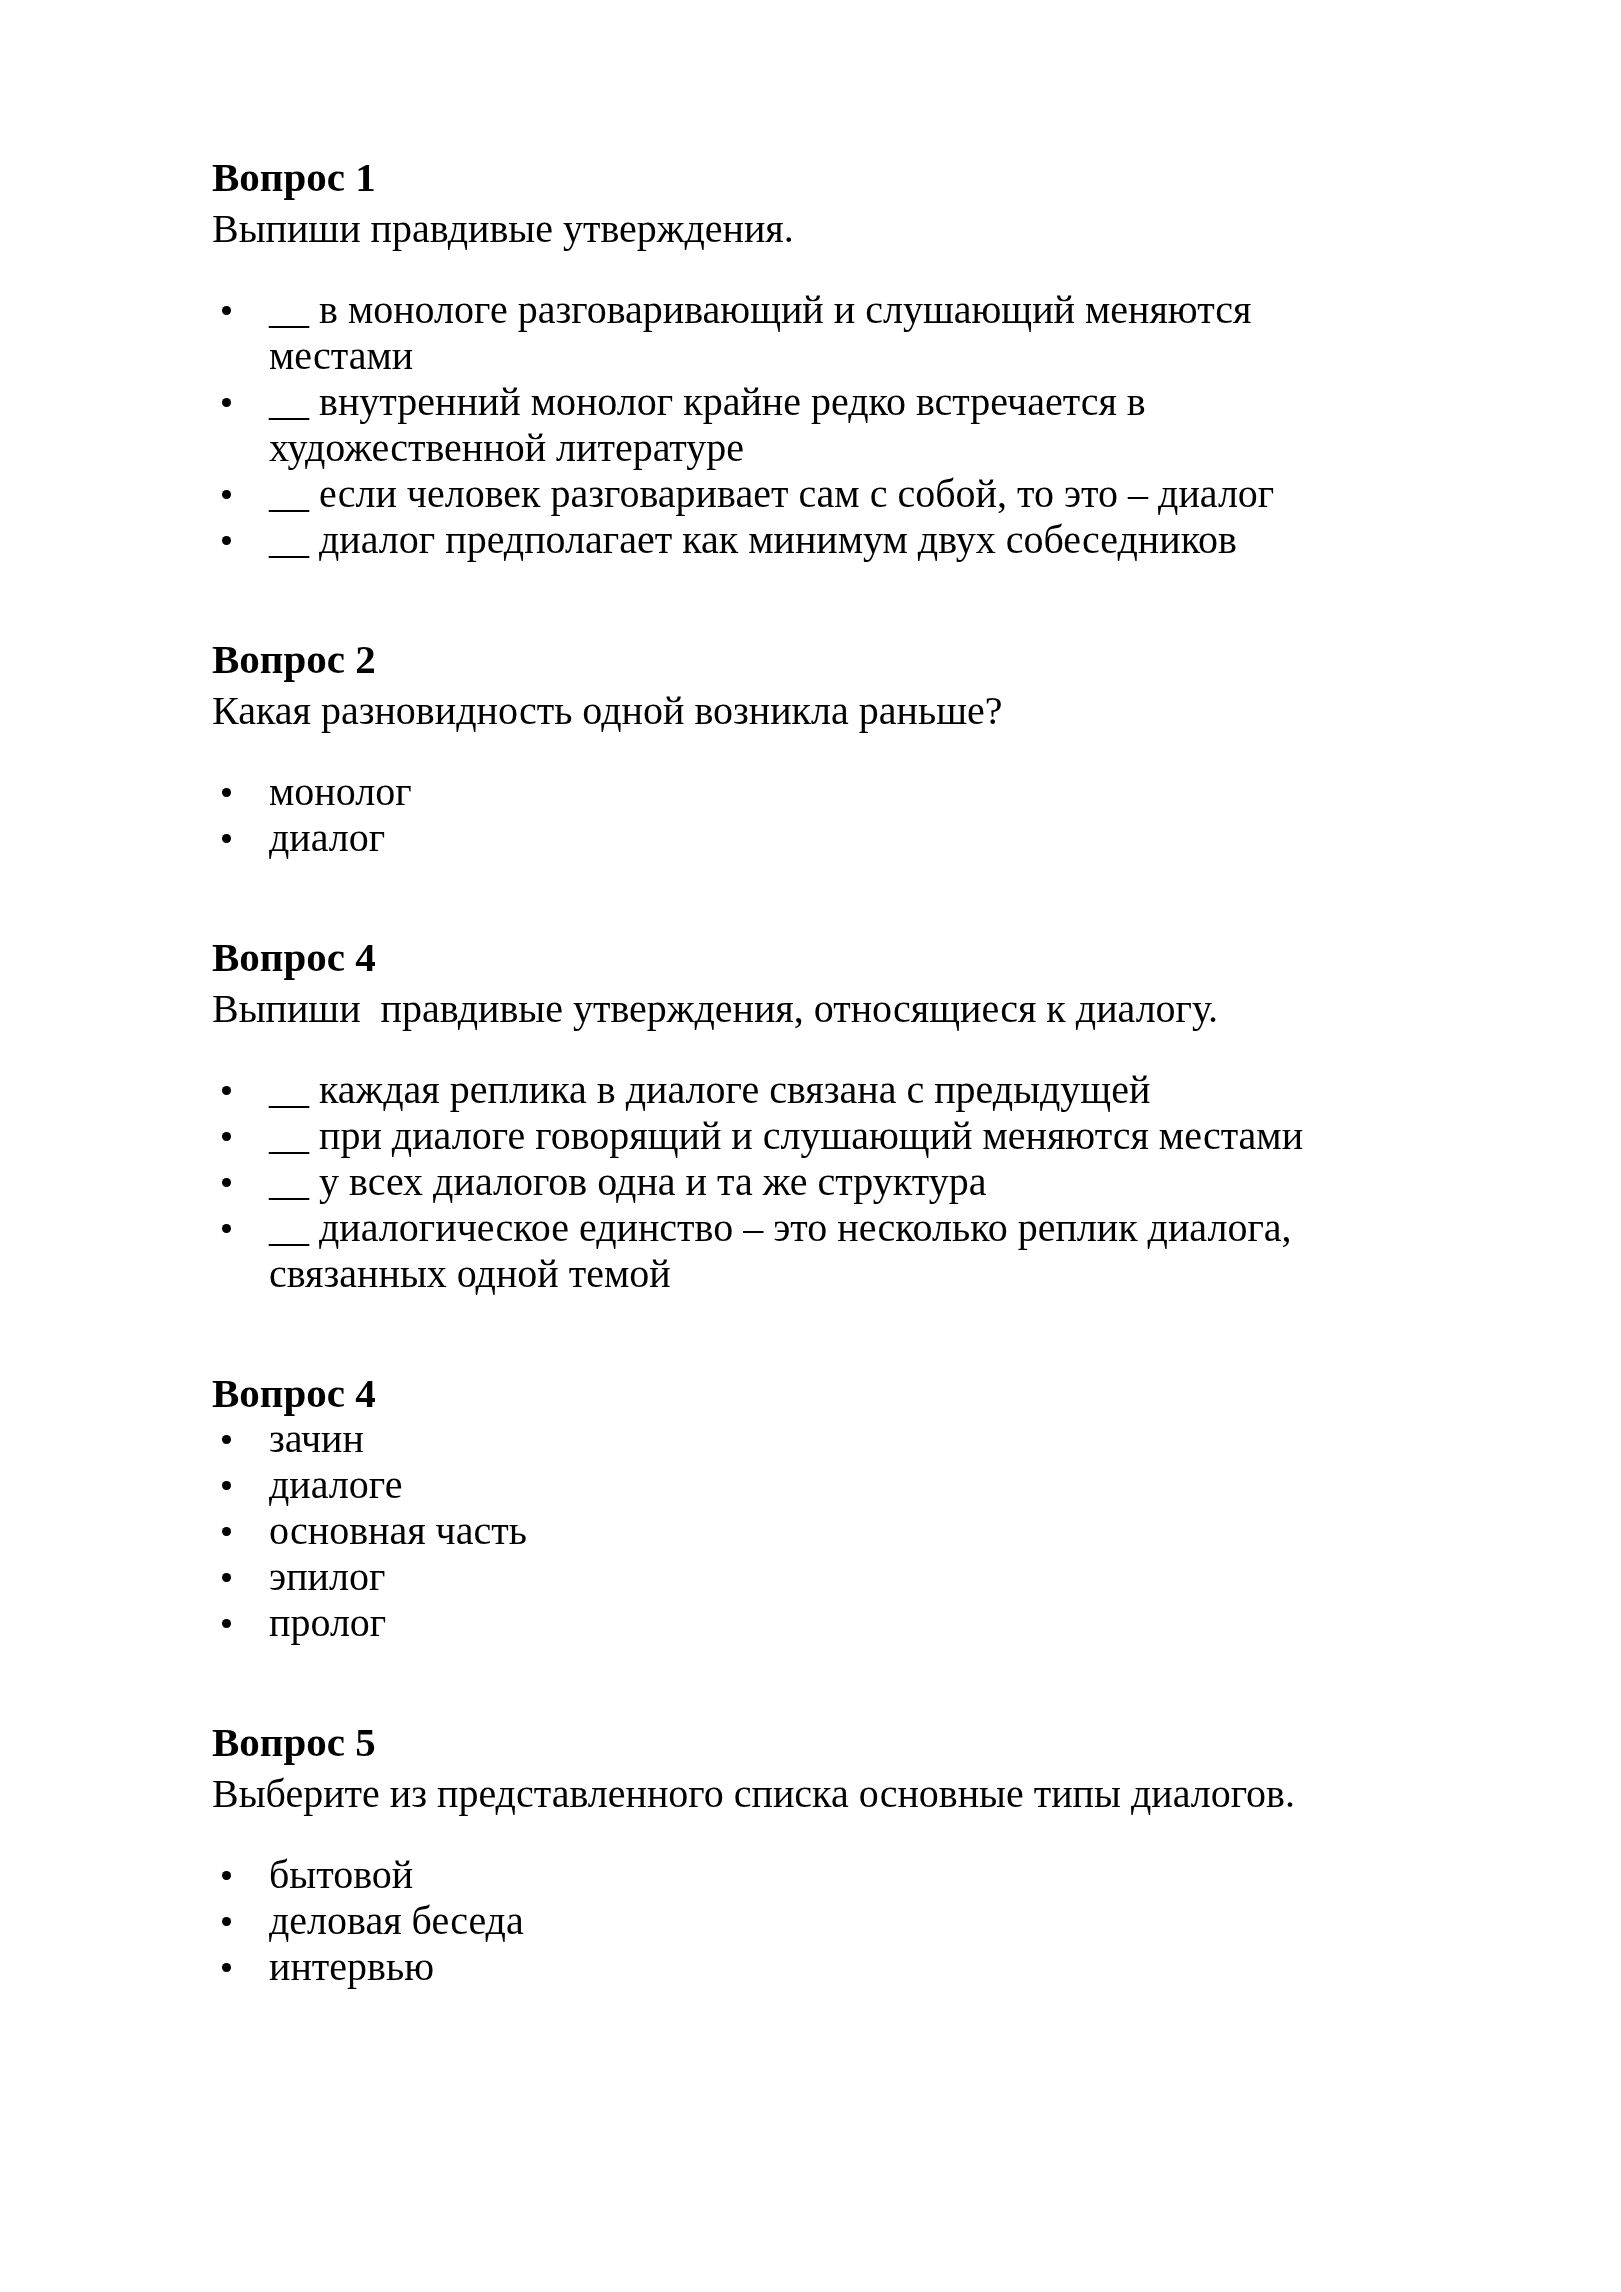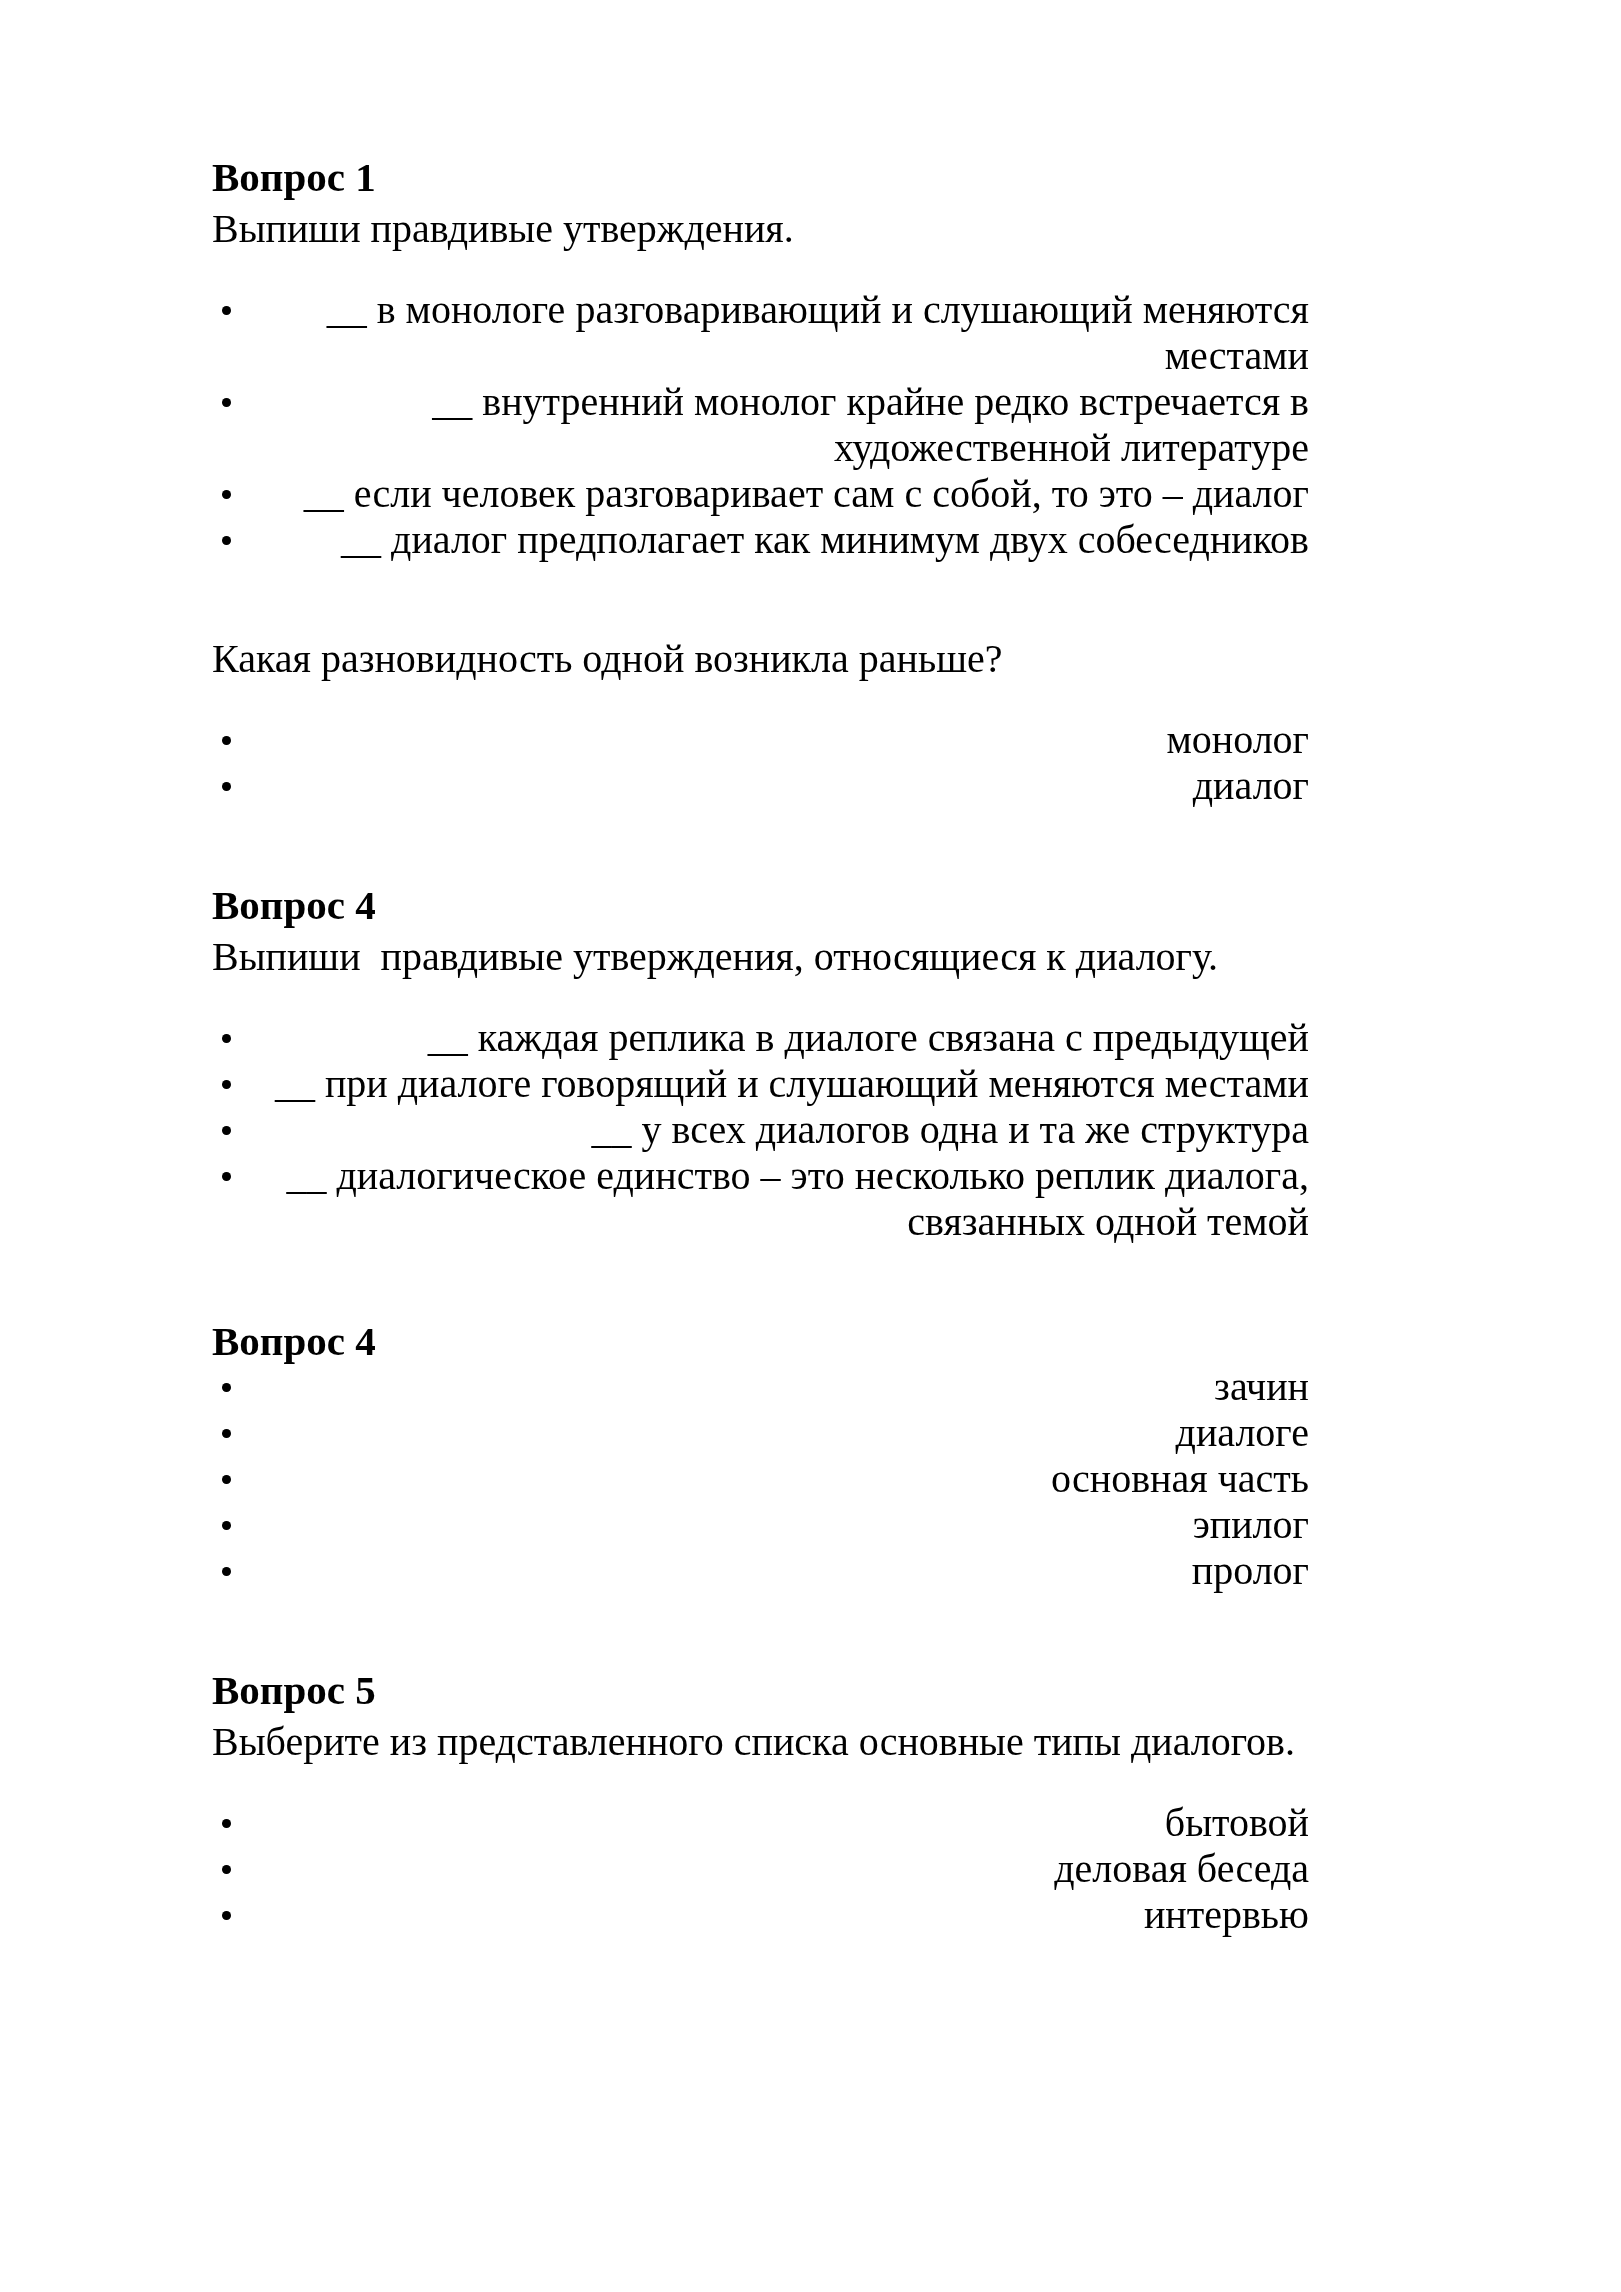--- a/index.html
+++ b/index.html
@@ -34,21 +34,20 @@
     white-space: pre-wrap;
   }
   .q-options {
     list-style: none;
     margin: 0;
     padding: 0;
   }
   .q-option {
     position: relative;
     padding-left: 57px;
-    text-align: right;
   }
   .bullet {
     position: absolute;
     left: 9.8px;
     top: 19.6px;
     width: 8.8px;
     height: 8.8px;
     border-radius: 50%;
     background: #000000;
   }
@@ -63,20 +62,21 @@
     <p class="q-prompt">Выпиши правдивые утверждения.</p>
     <ul class="q-options">
       <li class="q-option"><span class="bullet"></span><span>__ в монологе разговаривающий и слушающий меняются местами</span></li>
       <li class="q-option"><span class="bullet"></span><span>__ внутренний монолог крайне редко встречается в художественной литературе</span></li>
       <li class="q-option"><span class="bullet"></span><span>__ если человек разговаривает сам с собой, то это – диалог</span></li>
       <li class="q-option"><span class="bullet"></span><span>__ диалог предполагает как минимум двух собеседников</span></li>
     </ul>
   </section>
 
   <section class="question">
+    <h2 class="q-title">Вопрос 2</h2>
     <p class="q-prompt">Какая разновидность одной возникла раньше?</p>
     <ul class="q-options">
       <li class="q-option"><span class="bullet"></span><span>монолог</span></li>
       <li class="q-option"><span class="bullet"></span><span>диалог</span></li>
     </ul>
   </section>
 
   <section class="question">
     <h2 class="q-title">Вопрос 4</h2>
     <p class="q-prompt">Выпиши  правдивые утверждения, относящиеся к диалогу.</p>

